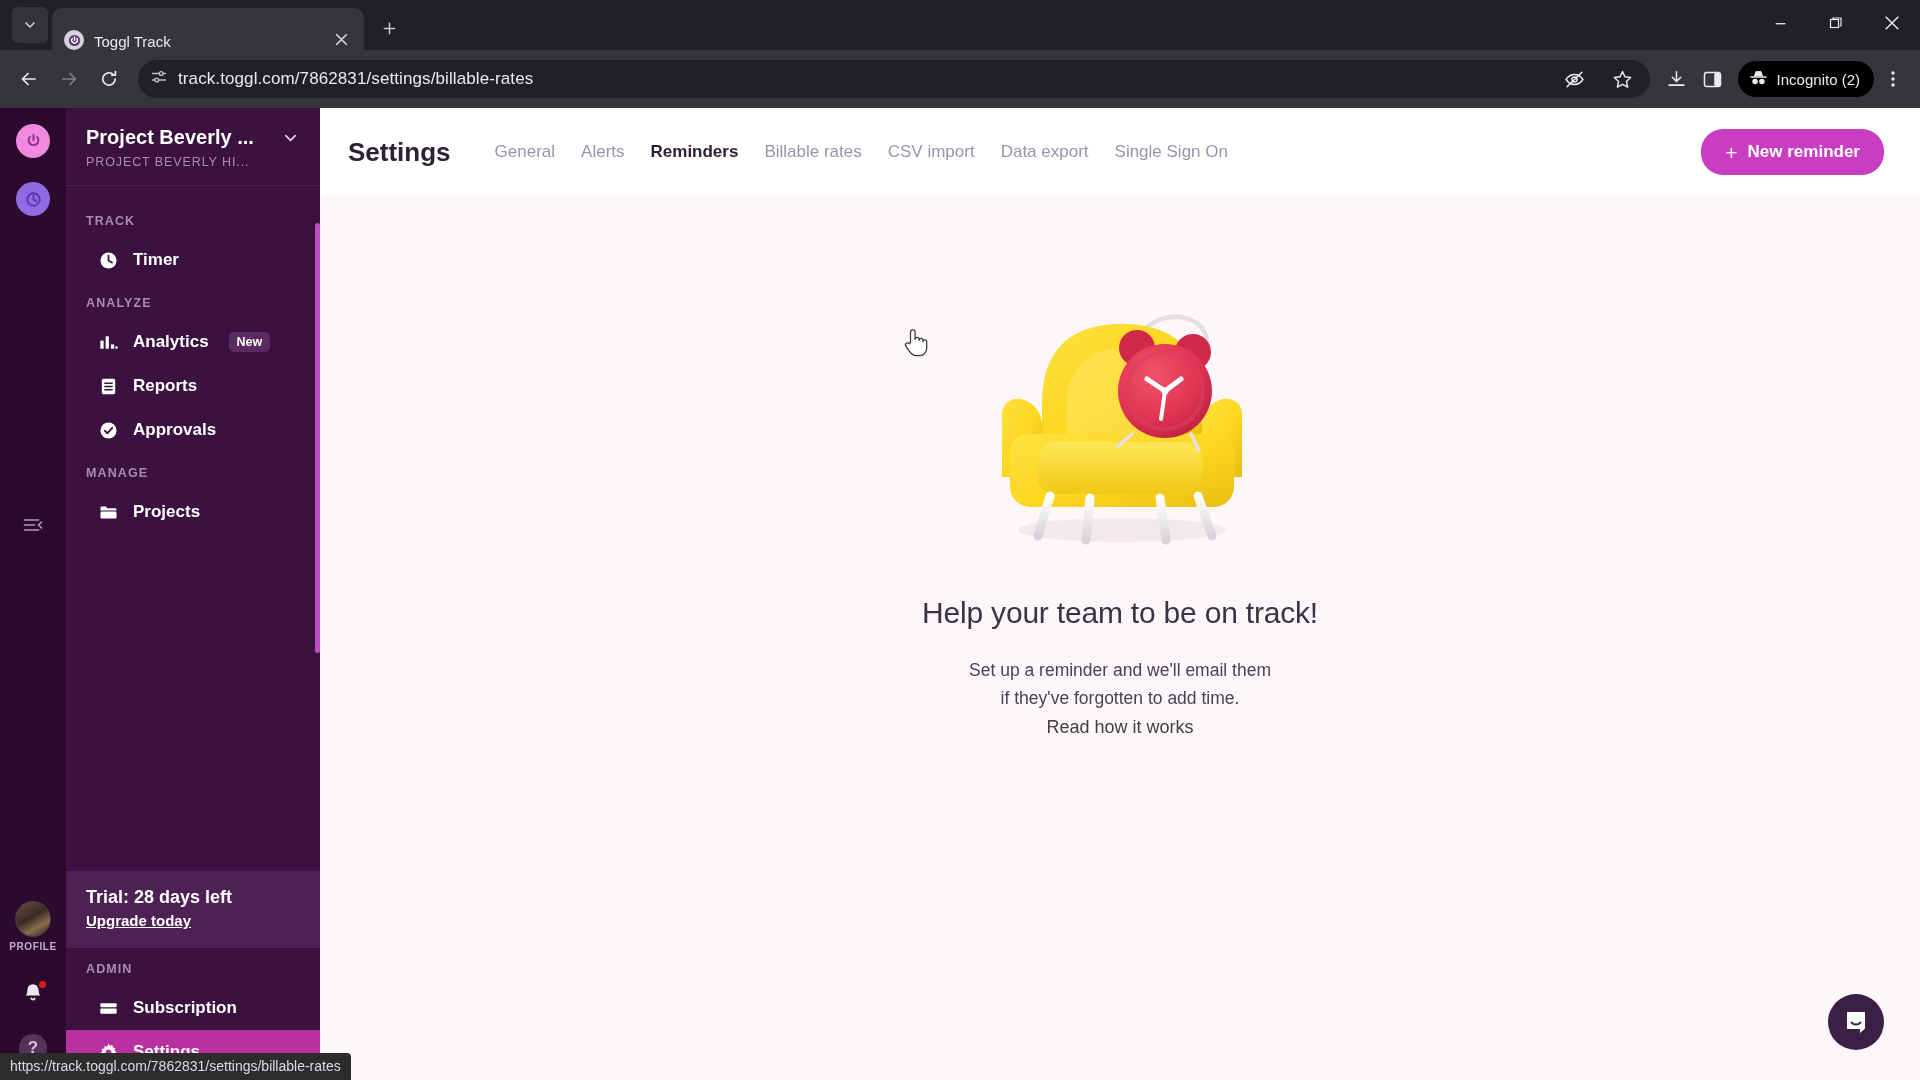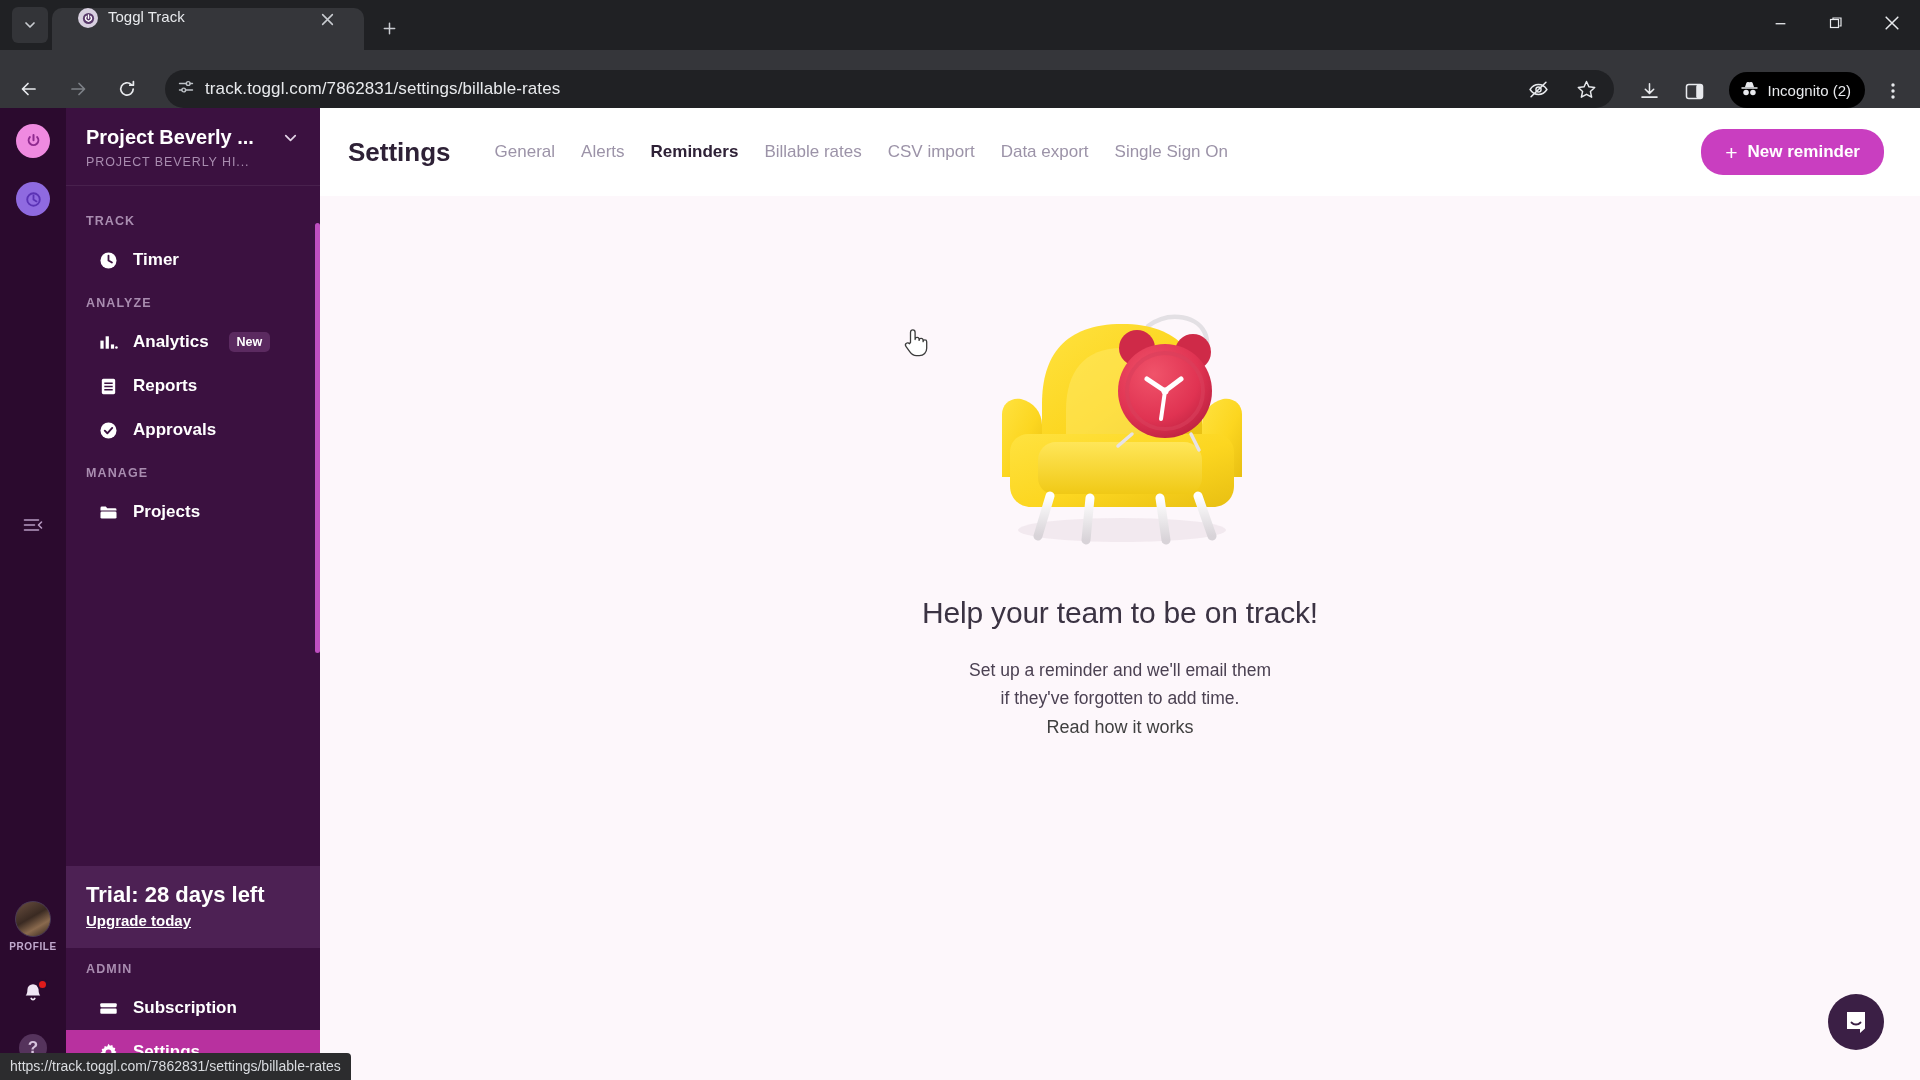--- a/index.html
+++ b/index.html
@@ -16,38 +16,38 @@
   .tabstrip {
     height: 50px; background: #202124; display: flex; align-items: flex-end;
     padding-left: 6px; position: relative; flex: 0 0 50px;
   }
   .tab-list-btn {
     width: 36px; height: 36px; margin: 0 4px 7px 6px; border-radius: 6px;
     background: #333438; display: flex; align-items: center; justify-content: center;
   }
   .tab {
     height: 42px; width: 312px; background: #35363a; border-radius: 10px 10px 0 0;
-    display: flex; align-items: flex-start; padding: 0 26px; gap: 10px; position: relative;
+    display: flex; align-items: flex-end; padding: 0 12px; gap: 10px; position: relative;
   }
   .tab-favicon {
     width: 20px; height: 20px; border-radius: 50%;
     background: #d8d0e0; display: flex; align-items: center; justify-content: center; flex: 0 0 20px;
   }
   .tab-title {
     color: #e8eaed; font-size: 15px; white-space: nowrap; overflow: hidden;
     text-overflow: ellipsis; flex: 1;
   }
   .tab-close { width: 22px; height: 22px; display: flex; align-items: center; justify-content: center; border-radius: 50%; }
   .newtab-btn { width: 34px; height: 34px; margin: 0 0 5px 8px; display: flex; align-items: center; justify-content: center; border-radius: 50%; }
   .winctrls { position: absolute; right: 0; top: 0; height: 46px; display: flex; }
   .winctrl { width: 56px; height: 46px; display: flex; align-items: center; justify-content: center; }
 
   .toolbar {
-    height: 58px; background: #35363a; display: flex; align-items: flex-end;
-    padding: 0 10px; gap: 11px; flex: 0 0 58px;
+    height: 58px; background: #35363a; display: flex; align-items: center;
+    padding: 0 10px; gap: 2px; flex: 0 0 58px;
   }
   .navbtn { width: 38px; height: 38px; display: flex; align-items: center; justify-content: center; border-radius: 50%; flex: 0 0 38px; }
   .omnibox {
     flex: 1; height: 38px; background: #202124; border-radius: 19px;
     display: flex; align-items: center; padding: 0 12px; gap: 10px; margin: 0 8px;
     position: relative;
   }
   .omni-url { color: #e8eaed; font-size: 17px; white-space: nowrap; letter-spacing: 0.1px; }
   .omni-right { position: absolute; right: 10px; display: flex; align-items: center; gap: 14px; }
   .tb-icon { width: 34px; height: 34px; display: flex; align-items: center; justify-content: center; border-radius: 50%; flex: 0 0 34px; }
@@ -100,21 +100,21 @@
     display: flex; align-items: center; gap: 14px; padding: 10px 31px; height: 44px;
     color: #fff; font-size: 17px; font-weight: 600; white-space: nowrap;
   }
   .nav-item.active { background: #b8319f; }
   .nav-icon { width: 22px; height: 22px; flex: 0 0 22px; display: flex; align-items: center; justify-content: center; }
   .badge-new {
     background: #5b2a60; color: #fff; font-size: 12.5px; font-weight: 700;
     padding: 3px 8px; border-radius: 5px; margin-left: 6px;
   }
   .trial-box { background: #4d2154; padding: 16px 20px 18px 20px; }
-  .trial-title { font-size: 22px; font-weight: 600; color: #fff; }
+  .trial-title { font-size: 18px; font-weight: 600; color: #fff; }
   .trial-link { font-size: 15px; color: #fff; text-decoration: underline; display: inline-block; margin-top: 4px; font-weight: 600; }
   .sb-scrollbar {
     position: absolute; right: 0; top: 115px; width: 5px; height: 430px;
     background: #bf4fc0; border-radius: 3px;
   }
 
   
   .main { flex: 1; display: flex; flex-direction: column; background: #fdf7fb; position: relative; overflow: hidden; }
   .topbar {
     height: 88px; flex: 0 0 88px; background: #fff; display: flex; align-items: center;

